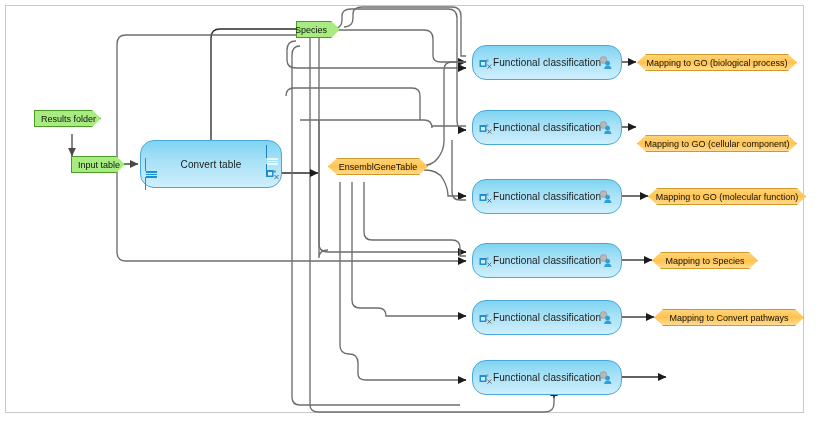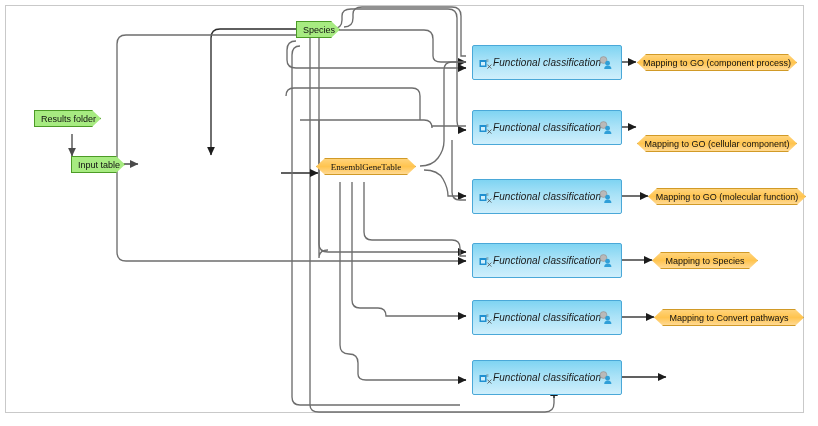--- a/index.html
+++ b/index.html
@@ -28,30 +28,29 @@
     width: 818px; height: 426px;
     pointer-events: none;
   }
   .node {
     position: absolute;
     box-sizing: border-box;
   }
   
   .proc {
     border: 1px solid #4aa8d8;
-    border-radius: 2px;
+    border-radius: 14px;
     background: linear-gradient(to bottom, #7fd4f2 0%, #a9e2f7 45%, #cfeffc 100%);
     display: flex;
     align-items: center;
     justify-content: center;
     color: #1a1a1a;
     font-size: 10px;
     letter-spacing: 0.1px;
     white-space: nowrap;
-    font-style: italic;
   }
   .proc .proc-label { pointer-events: none; }
   
   .green {
     background: #a7eb81;
     border: 1px solid #4c9b26;
     color: #111;
     font-size: 9px;
     display: flex;
     align-items: center;
@@ -171,28 +170,48 @@
   </svg>
 
   <div class="node green" style="left:34px; top:110px; width:67px;">
     <span>Results folder</span>
   </div>
 
   <div class="node green" style="left:47px; top:156px; width:54px;margin-left:24px;">
     <span>Input table</span>
   </div>
 
-  <div class="node green" style="left:296px; top:21px; width:44px;">
+  <div class="node green" style="left:296px; top:21px; width:44px;justify-content:flex-end;">
     <span>Species</span>
   </div>
 
-  <div class="node orange" style="left:316px; top:158px; width:100px;font-family:Liberation Serif, serif;">
+  <div class="node orange" style="left:328px; top:158px; width:100px;">
     <span>EnsemblGeneTable</span>
   </div>
 
+  <div class="node proc" style="left:140px; top:140px; width:142px; height:48px;">
+    <span class="proc-label">Convert table</span>
+
+    <span class="port-icon" style="left:4px; top:18px;">
+      <span class="icon-table-glyph"><i></i><i></i><i></i></span>
+    </span>
+    <span class="port-icon" style="left:125px; top:5px;">
+      <span class="icon-table-glyph" style="background:#2f9fd8;border-color:#1f7fb5;">
+        <i style="background:#eaf6fd;"></i><i style="background:#eaf6fd;"></i><i style="background:#eaf6fd;"></i>
+      </span>
+    </span>
+    <span class="port-icon" style="left:125px; top:26px;">
+      <svg width="14" height="14" viewBox="0 0 14 14">
+        <rect x="0.5" y="3" width="7" height="7" fill="#1f8fd0"></rect>
+        <rect x="2" y="5" width="4" height="3.5" fill="#cfeffc"></rect>
+        <text x="7.5" y="5.6" font-size="4.6" fill="#333" font-family="Liberation Sans, sans-serif">≡</text>
+        <path d="M8.5,8 L12.5,12 M12.5,8 L8.5,12" stroke="#555" stroke-width="0.9" fill="none"></path>
+      </svg>
+    </span>
+  </div>
 
   <div class="node proc" style="left:472px; top:45px; width:150px; height:35px;">
     <span class="proc-label">Functional classification</span>
     <span class="port-icon" style="left:6px; top:11px;">
       <svg width="14" height="14" viewBox="0 0 14 14">
         <rect x="0.5" y="3" width="7" height="7" fill="#1f8fd0"></rect>
         <rect x="2" y="5" width="4" height="3.5" fill="#cfeffc"></rect>
         <text x="7.2" y="5.4" font-size="4.4" fill="#333" font-family="Liberation Sans, sans-serif">≡</text>
         <path d="M8.4,7.6 L12.4,11.6 M12.4,7.6 L8.4,11.6" stroke="#555" stroke-width="0.85" fill="none"></path>
       </svg>
@@ -295,21 +314,21 @@
     <span class="user-icon" style="right:8px; top:10px;">
       <svg width="15" height="14" viewBox="0 0 15 14">
         <circle cx="5.5" cy="4" r="3.4" fill="#b9b9b9" stroke="#8e8e8e" stroke-width="0.6"></circle>
         <circle cx="9.6" cy="7.2" r="2.4" fill="#2f9fd8"></circle>
         <path d="M6.2,13 a3.6,3.6 0 0 1 7.2,0 z" fill="#2f9fd8"></path>
       </svg>
     </span>
   </div>
 
   <div class="node orange" style="left:637px; top:54px; width:160px;">
-    <span>Mapping to GO (component process)</span>
+    <span>Mapping to GO (biological process)</span>
   </div>
 
   <div class="node orange" style="left:637px; top:135px; width:160px;">
     <span>Mapping to GO (cellular component)</span>
   </div>
 
   <div class="node orange" style="left:648px; top:188px; width:158px;text-align:center;">
     <span>Mapping to GO (molecular function)</span>
   </div>
 

